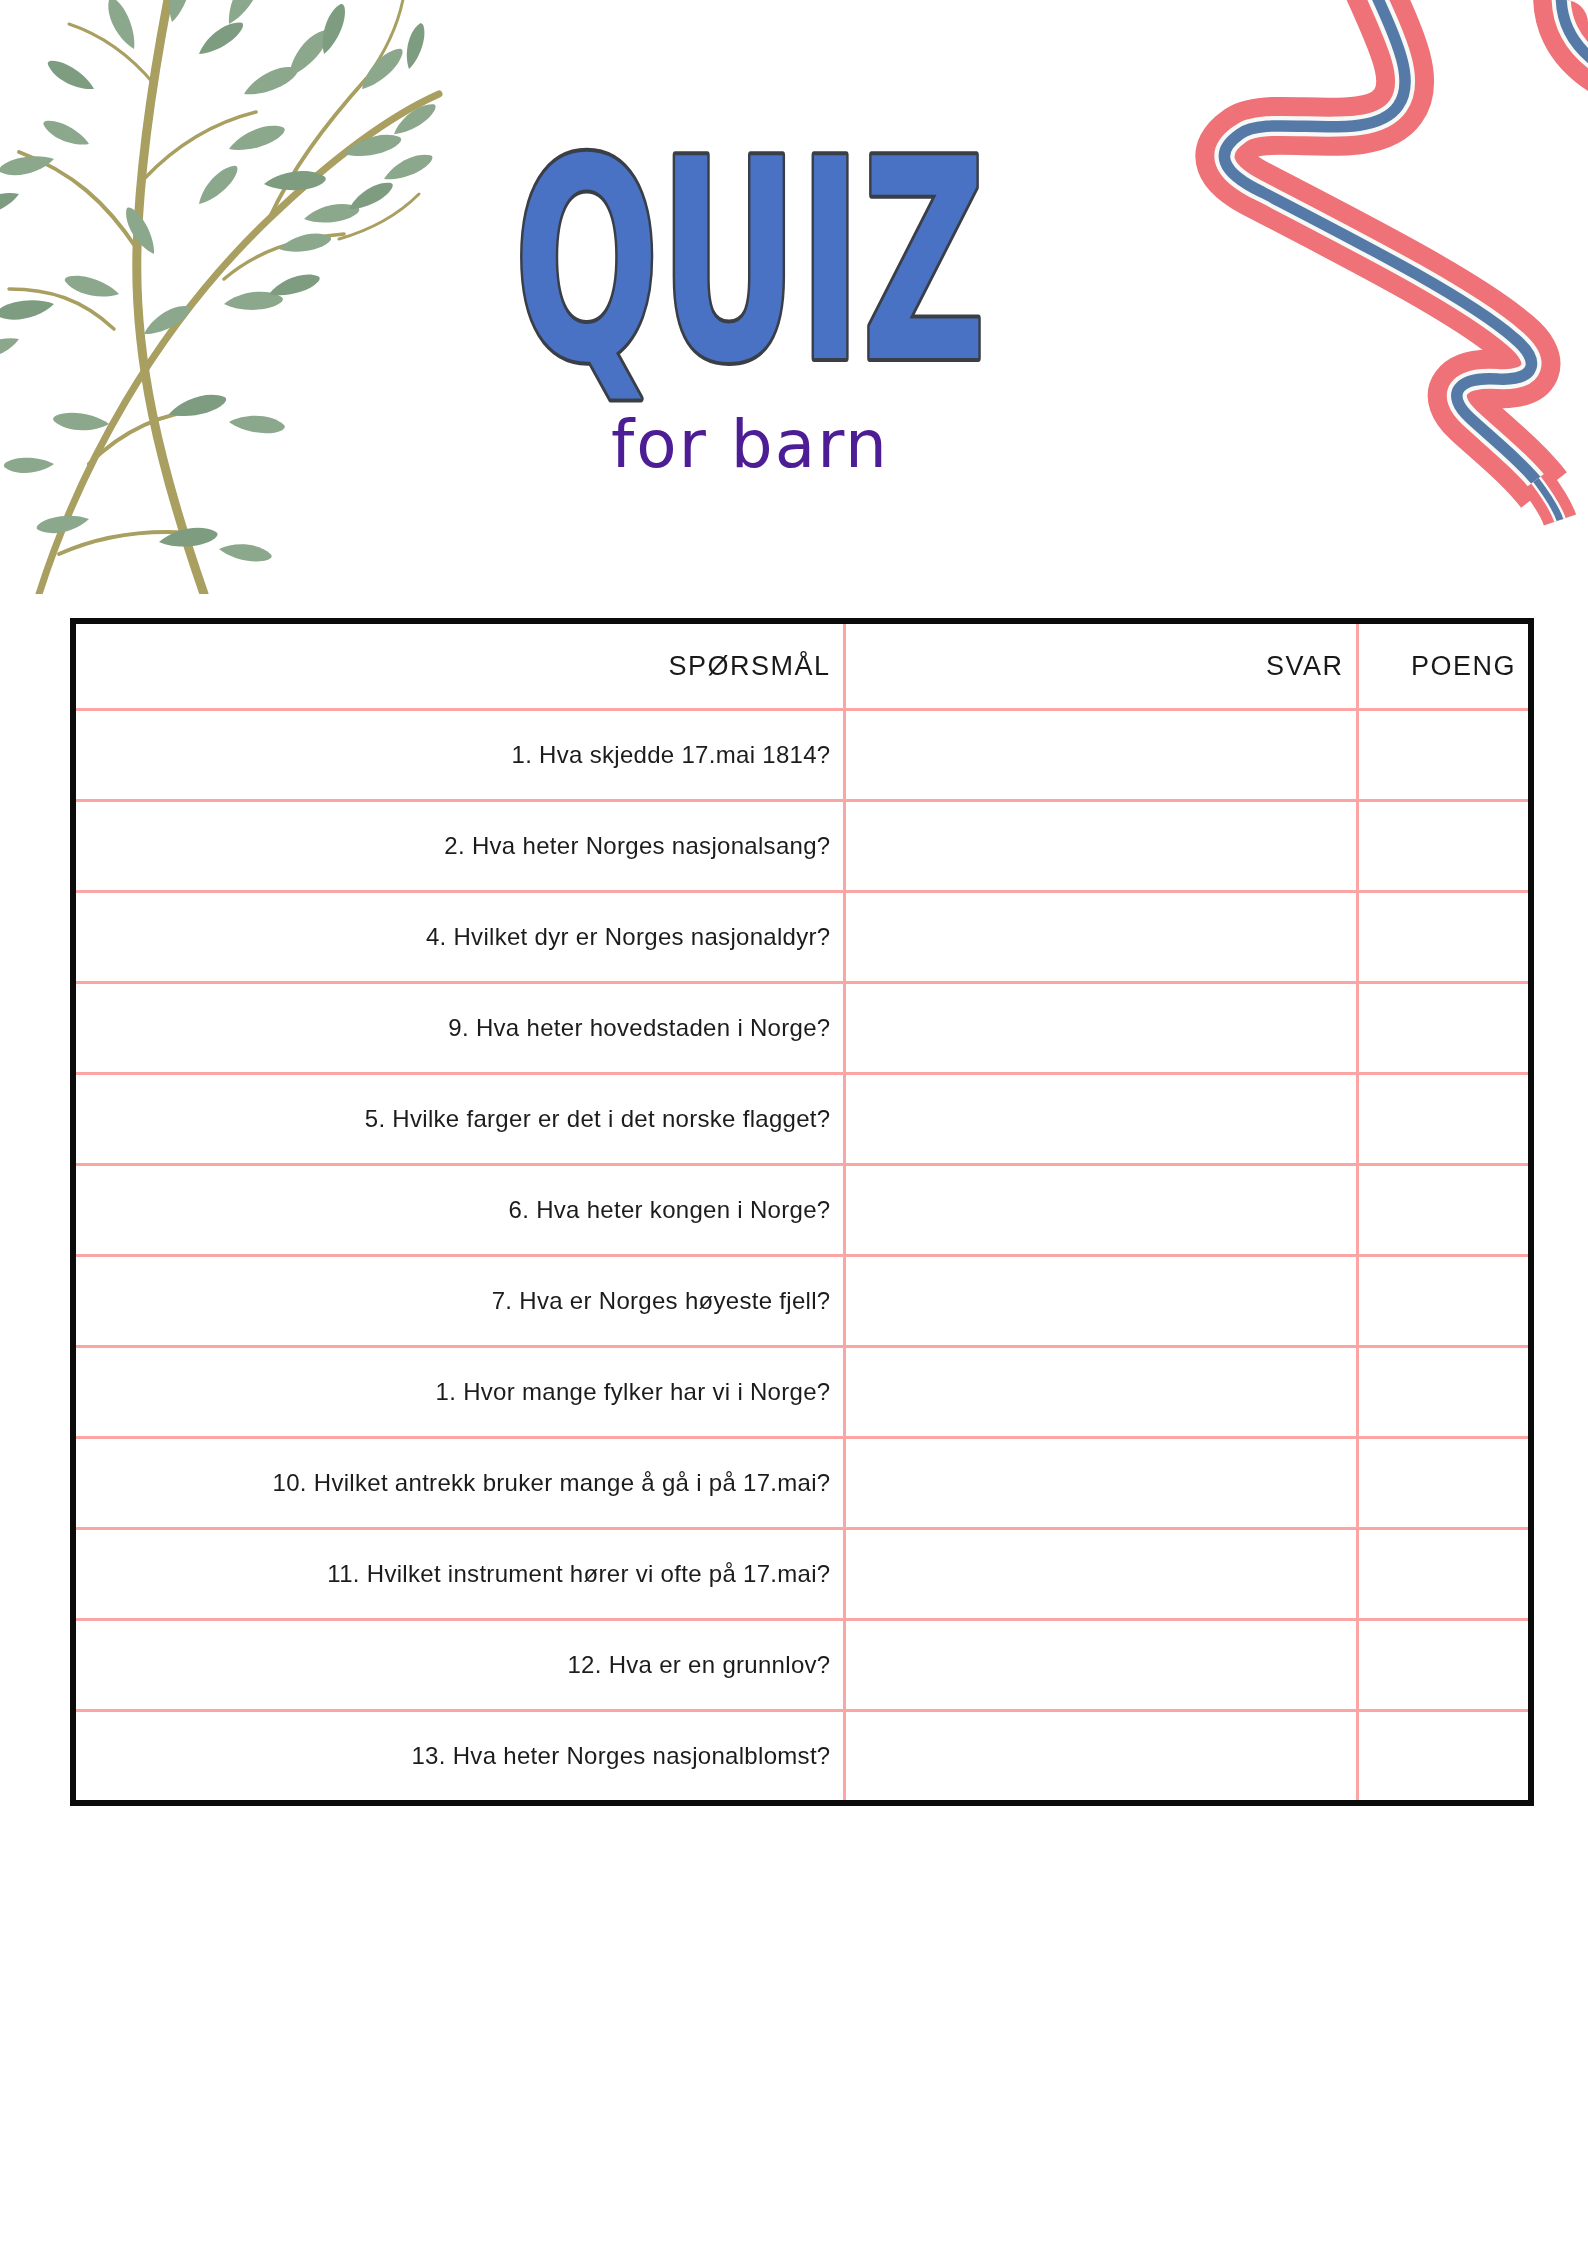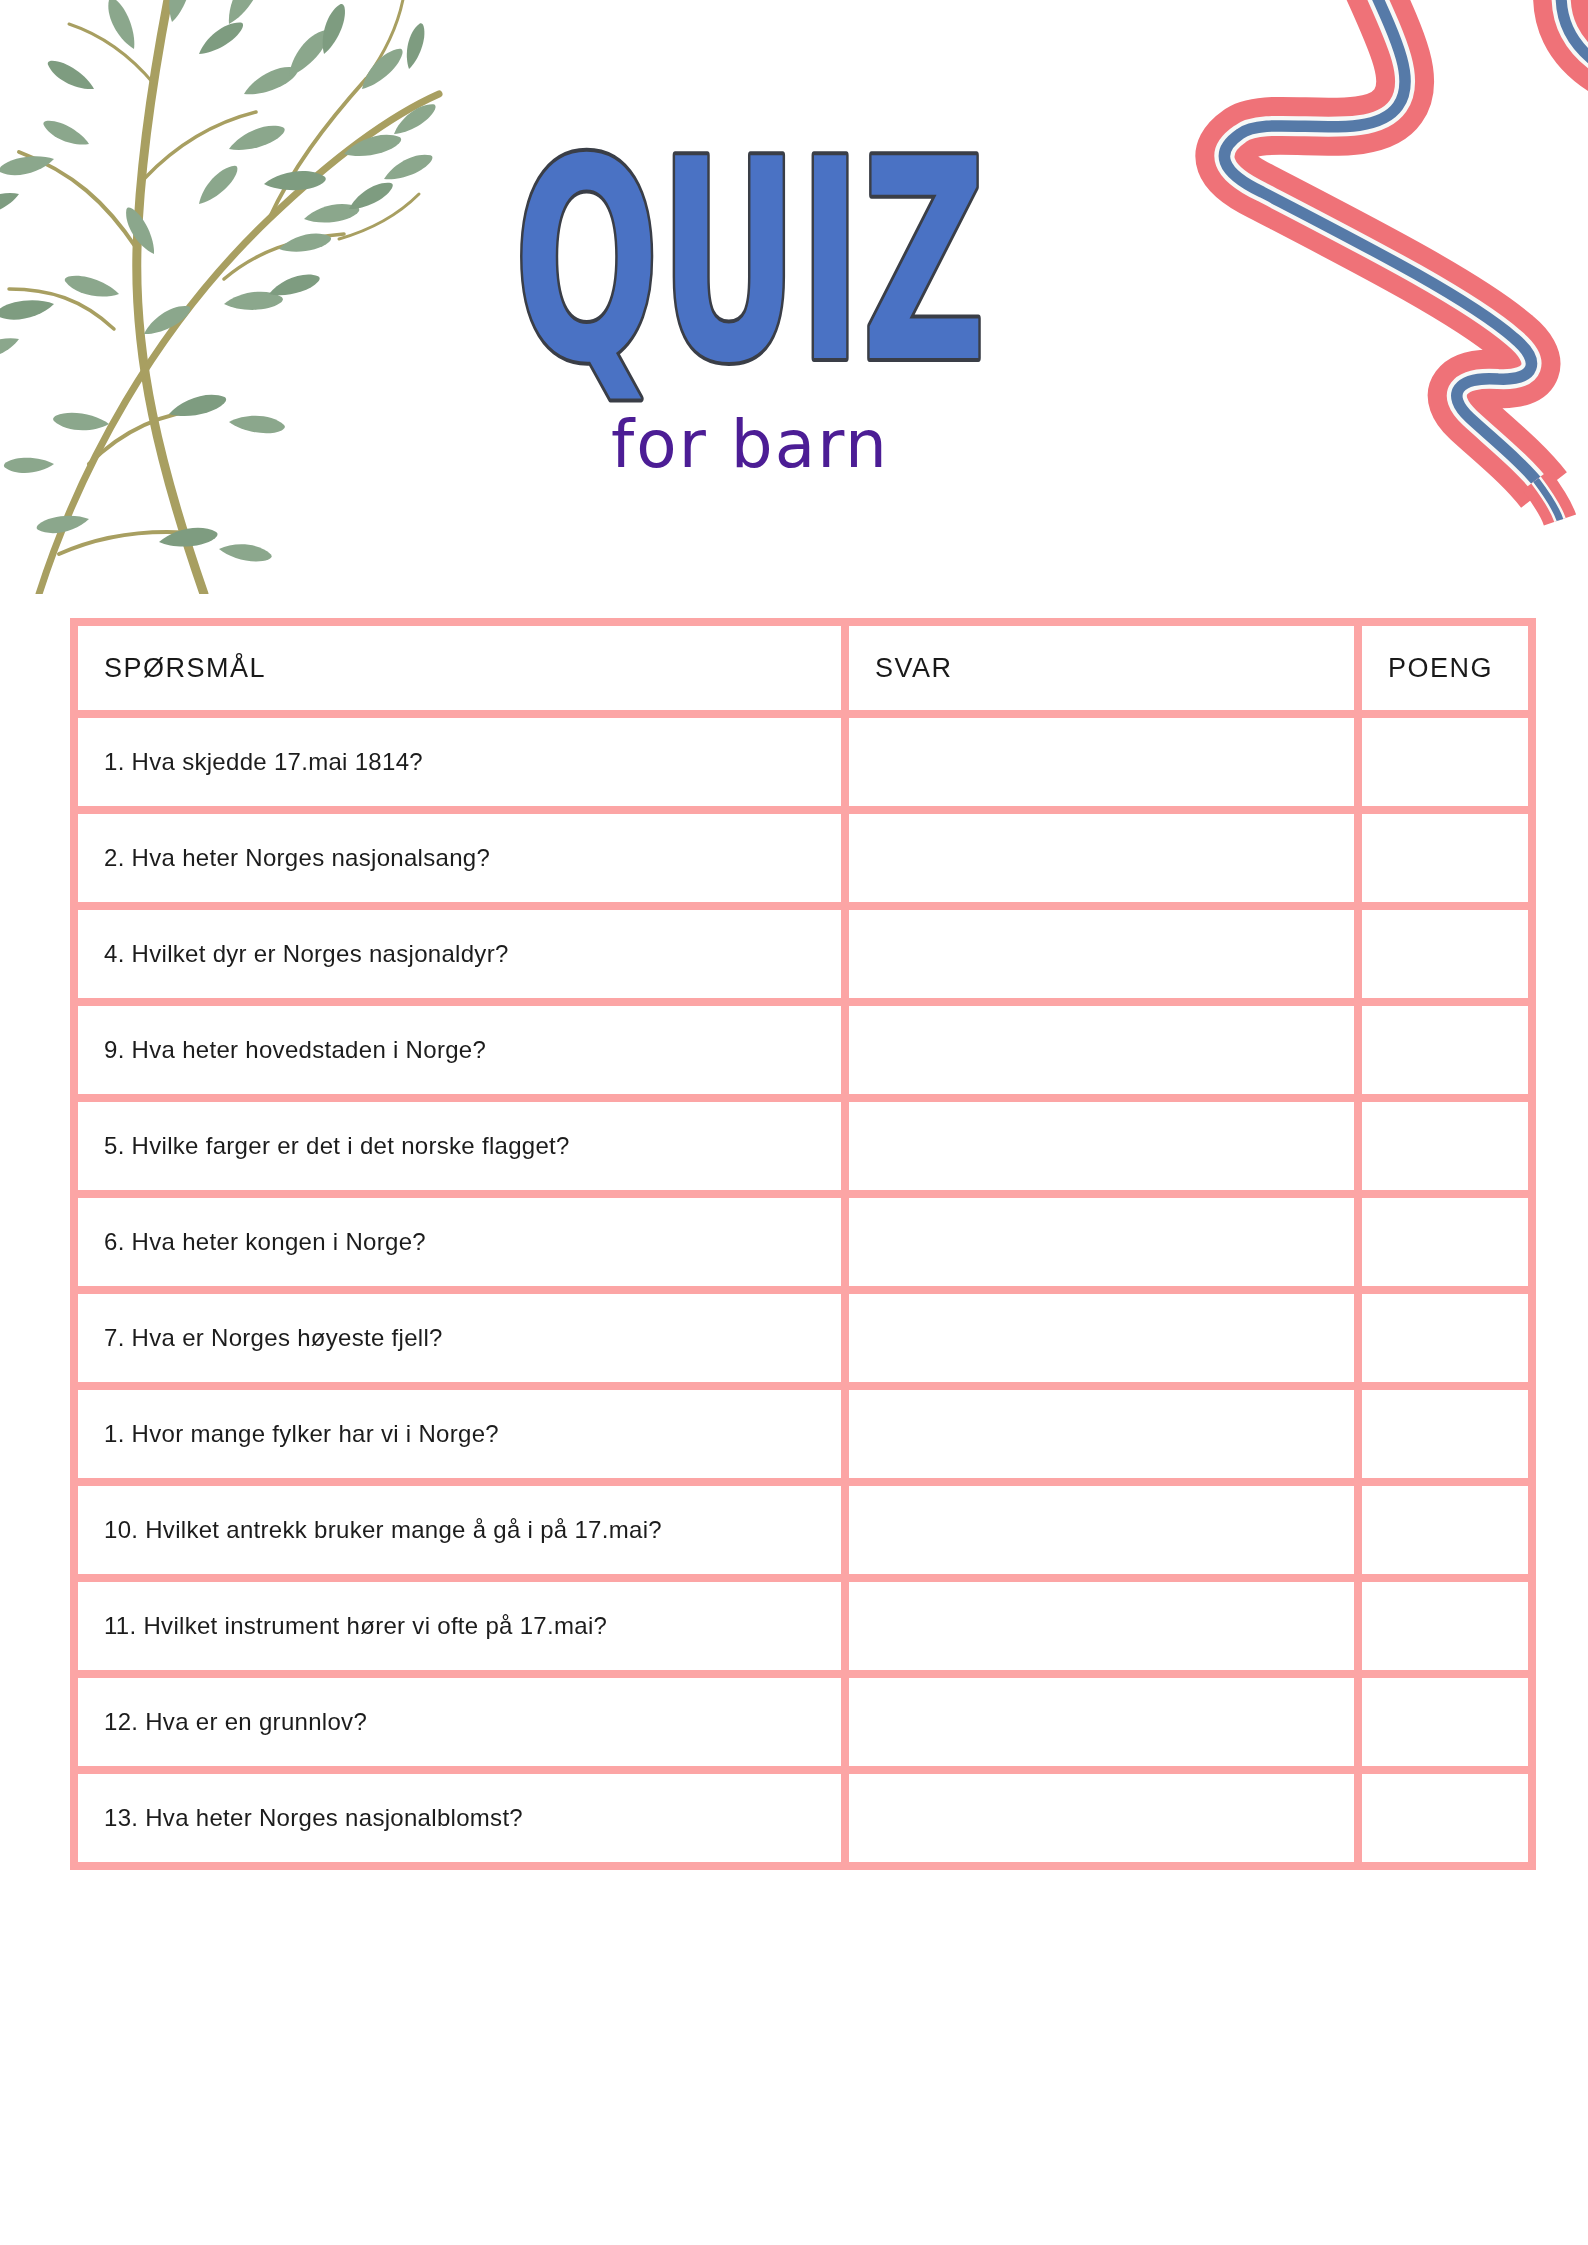--- a/index.html
+++ b/index.html
@@ -3,20 +3,21 @@
 <meta charset="utf-8">
 <style>
   html,body{margin:0;padding:0;background:#ffffff;}
   .page{
     position:relative;
     width:1588px;
     height:2245px;
     background:#ffffff;
     overflow:hidden;
     font-family:"Liberation Sans","DejaVu Sans",sans-serif;
+    border-radius:23px;
   }
   .plant-svg{position:absolute;left:-6px;top:-6px;}
   .ribbon-svg{position:absolute;right:0;top:0;}
   .quiz-title-svg{position:absolute;left:504px;top:146px;}
   .subtitle{
     position:absolute;
     top:406px;
     left:494px;
     width:512px;
     text-align:center;
@@ -30,23 +31,23 @@
     position:absolute;
     left:70px;
     top:618px;
     width:1458px;
     border-collapse:collapse;
     table-layout:fixed;
     background:#ffffff;
   }
   table.quiz-table{border:6px solid #0b0b0b;}
   .quiz-table th,.quiz-table td{
-    border:8px solid #fca5a5;
+    border:3px solid #fca5a5;
     padding:0 12px 0 26px;
-    text-align:left;
+    text-align:right;
     vertical-align:middle;
     overflow:hidden;
   }
   .quiz-table th{
     height:84px;
     font-weight:400;
     font-size:27px;
     letter-spacing:1.5px;
     color:#191919;
   }

